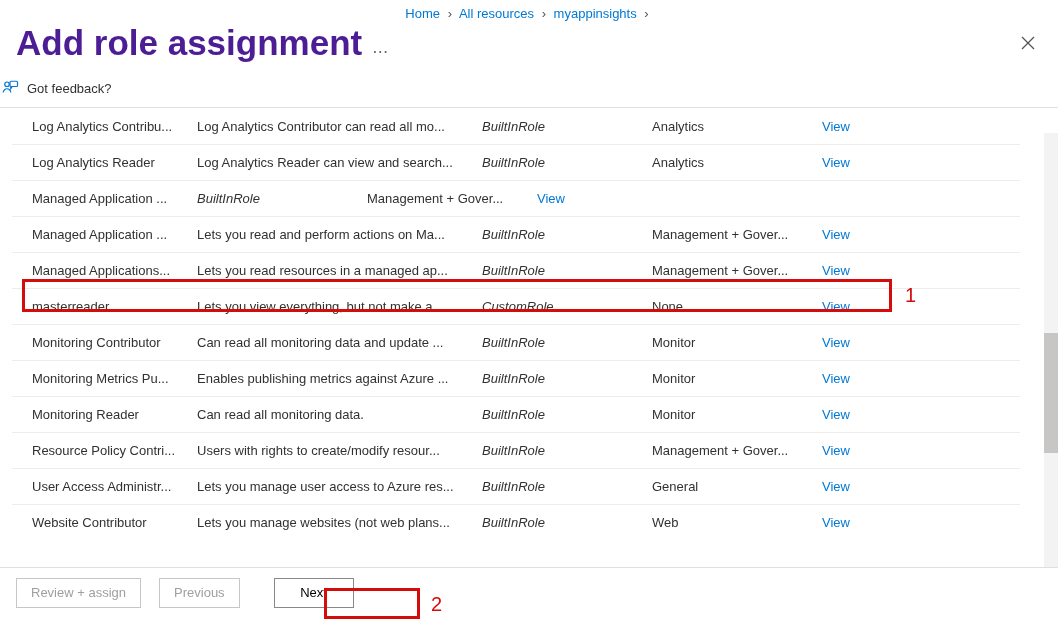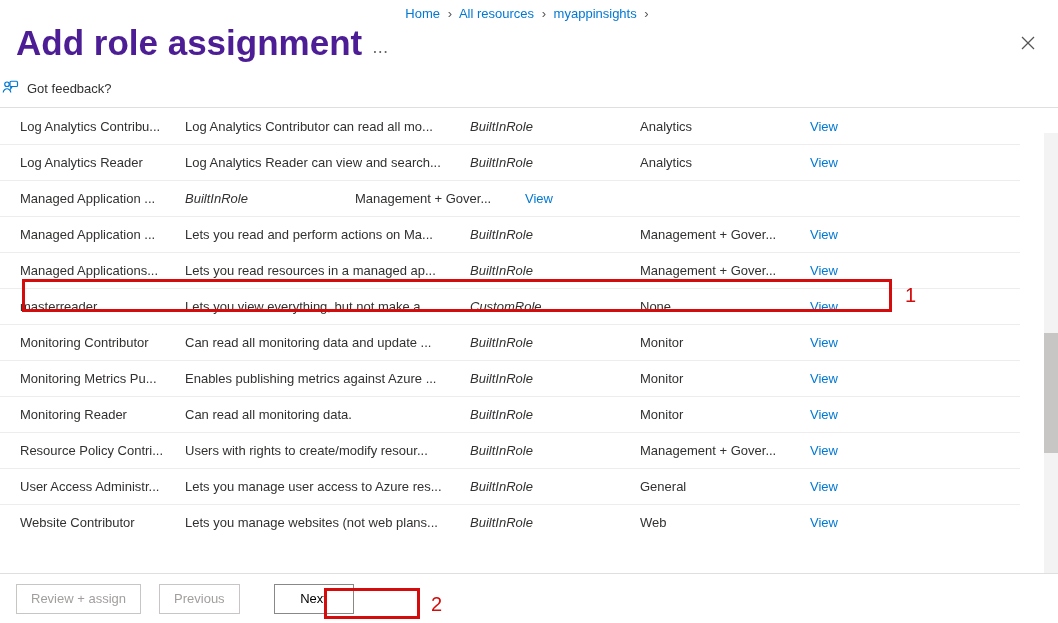--- a/index.html
+++ b/index.html
@@ -8,38 +8,38 @@
   .breadcrumb a { color: #0078d4; text-decoration: none; cursor: pointer; }
   .breadcrumb .chev { color: #555; padding: 0 4px; }
   .title-row { display: flex; align-items: center; justify-content: space-between; padding: 0 16px 8px; }
   .title-row h1 { font-size: 35px; font-weight: 600; color: #4c1d95; }
   .more-dots { color: #666; margin-left: 10px; font-size: 16px; cursor: pointer; position: relative; top: 2px; }
   .close-x { font-size: 18px; color: #444; width: 28px; height: 28px; display: flex; align-items: center; justify-content: center; cursor: pointer; }
   .feedback-row { display: flex; align-items: center; padding: 8px 1px 10px; border-bottom: 1px solid #e1dfdd; }
   .feedback-icon { width: 18px; height: 18px; margin-right: 8px; }
   .feedback-row span.lbl { color: #323130; font-size: 13px; cursor: pointer; }
   .table-wrap { position: relative; height: 435px; overflow: hidden; }
-  .table { width: 1020px; }
+  .table { width: 1020px; padding-left: 12px; }
   .row { display: flex; align-items: center; height: 36px; padding: 0 20px; border-top: 1px solid #ededed; cursor: pointer; }
   .row:first-child { border-top: none; }
   .c-name { width: 165px; white-space: nowrap; overflow: hidden; text-overflow: ellipsis; padding-right: 8px; }
   .c-desc { width: 285px; white-space: nowrap; overflow: hidden; text-overflow: ellipsis; padding-right: 8px; }
   .c-type { width: 170px; white-space: nowrap; overflow: hidden; text-overflow: ellipsis; padding-right: 8px; font-style: italic; }
   .c-cat  { width: 170px; white-space: nowrap; overflow: hidden; text-overflow: ellipsis; padding-right: 8px; }
   .c-view { width: 80px; }
   .c-view a { color: #0078d4; text-decoration: none; cursor: pointer; }
   .highlight-box { position: absolute; border: 3px solid #d40c0c; pointer-events: none; }
   .hl-row { left: 22px; top: 279px; width: 870px; height: 33px; }
   .hl-next { left: 324px; top: 588px; width: 96px; height: 31px; }
   .annot { position: absolute; color: #d40c0c; font-size: 20px; font-family: Arial, sans-serif; }
   .annot1 { left: 905px; top: 284px; }
   .annot2 { left: 431px; top: 593px; }
   .scrollbar-track { position: absolute; right: 0; top: 133px; width: 14px; height: 440px; background: #f3f3f3; }
   .scrollbar-thumb { position: absolute; left: 0; top: 200px; width: 14px; height: 120px; background: #c8c6c4; }
-  .footer { position: absolute; bottom: 0; left: 0; right: 0; height: 50px; border-top: 1px solid #e1dfdd; background: #fff; display: flex; align-items: center; padding: 0 16px; gap: 18px; }
+  .footer { position: absolute; bottom: 6px; left: 0; right: 0; height: 50px; border-top: 1px solid #e1dfdd; background: #fff; display: flex; align-items: center; padding: 0 16px; gap: 18px; }
   .btn { height: 30px; padding: 0 14px; border: 1px solid #8a8886; background: #fff; font-size: 13px; font-family: inherit; cursor: pointer; }
   .btn:disabled { color: #a19f9d; border-color: #c8c6c4; background: #fff; cursor: default; }
   .btn-next { font-weight: 400; min-width: 80px; margin-left: 16px; }
 </style>
 </head>
 <body>
 
 <div class="breadcrumb">
   <a>Home</a>
   <span class="chev">›</span>

